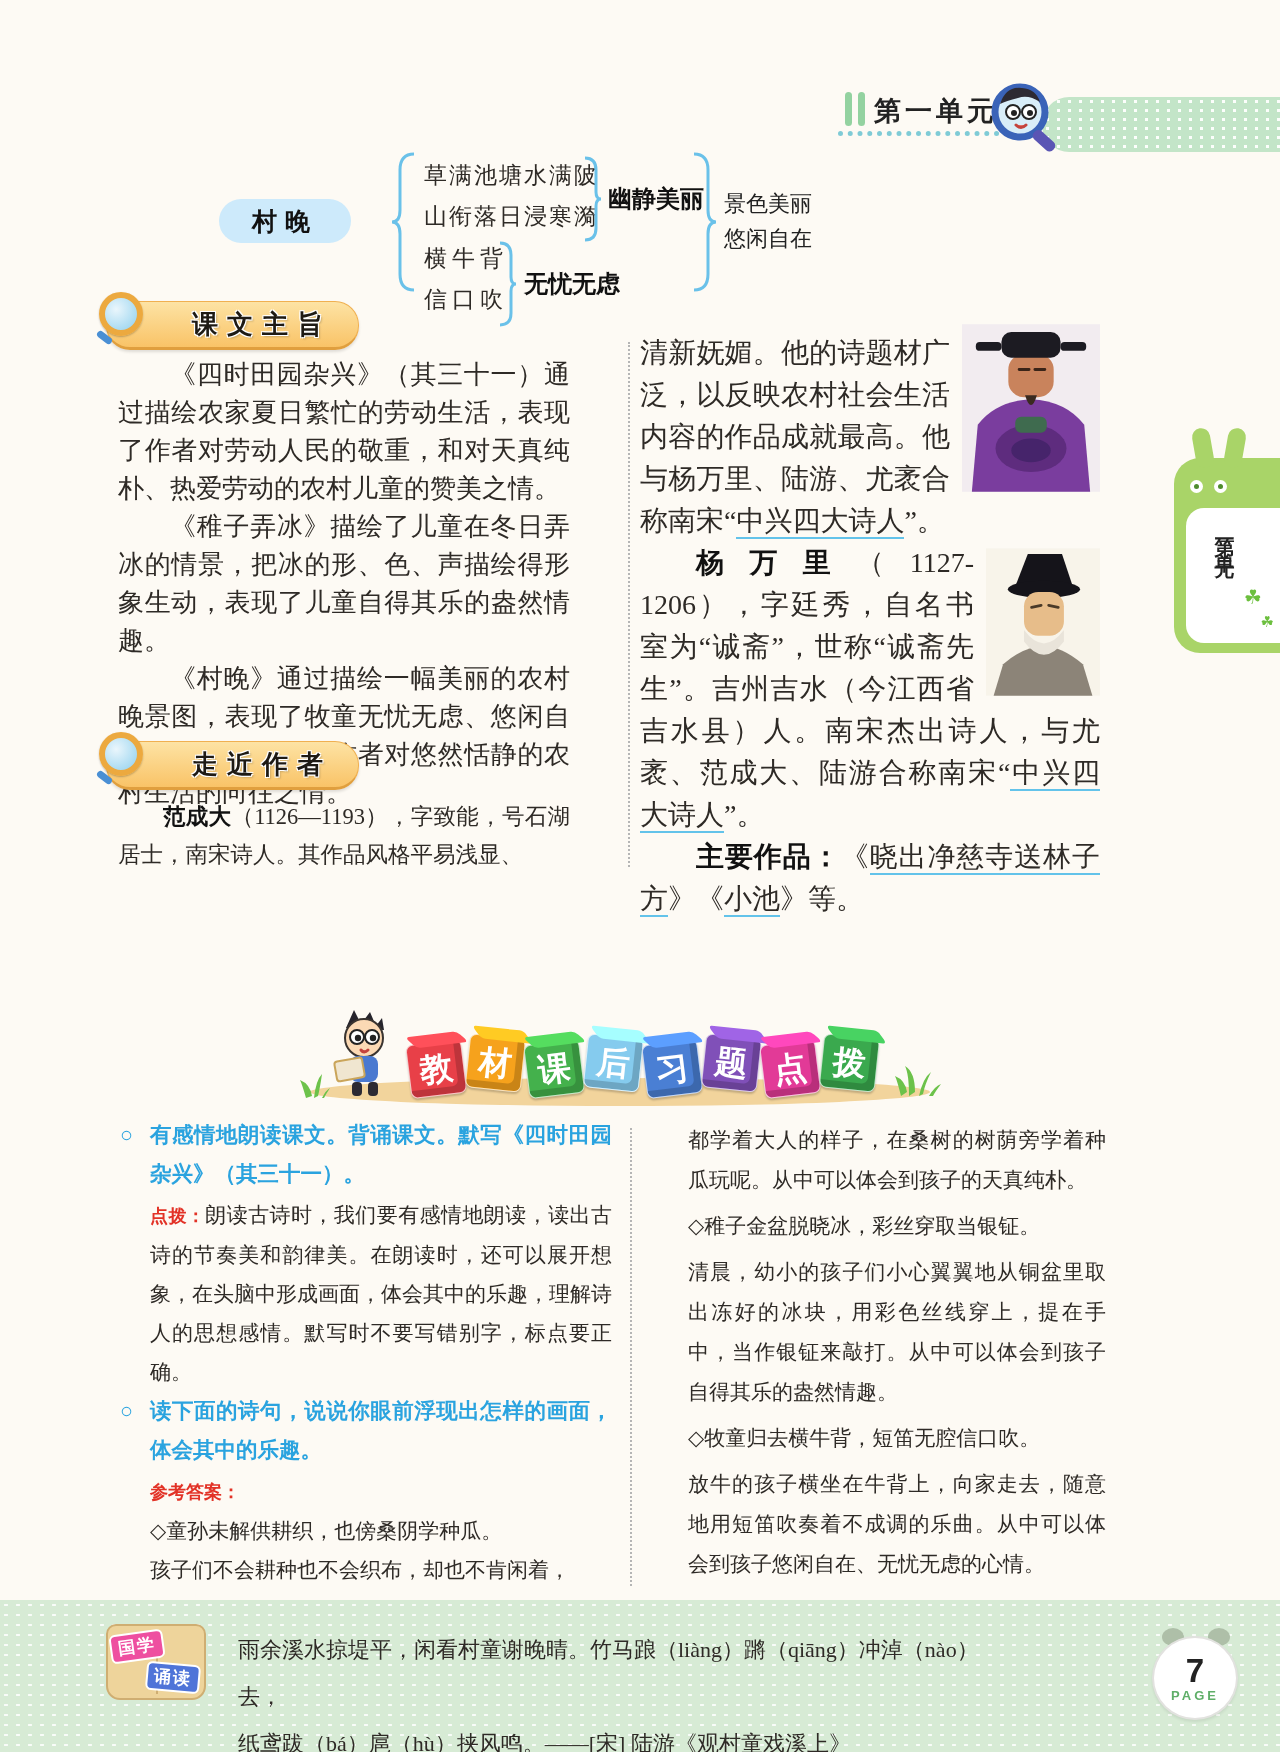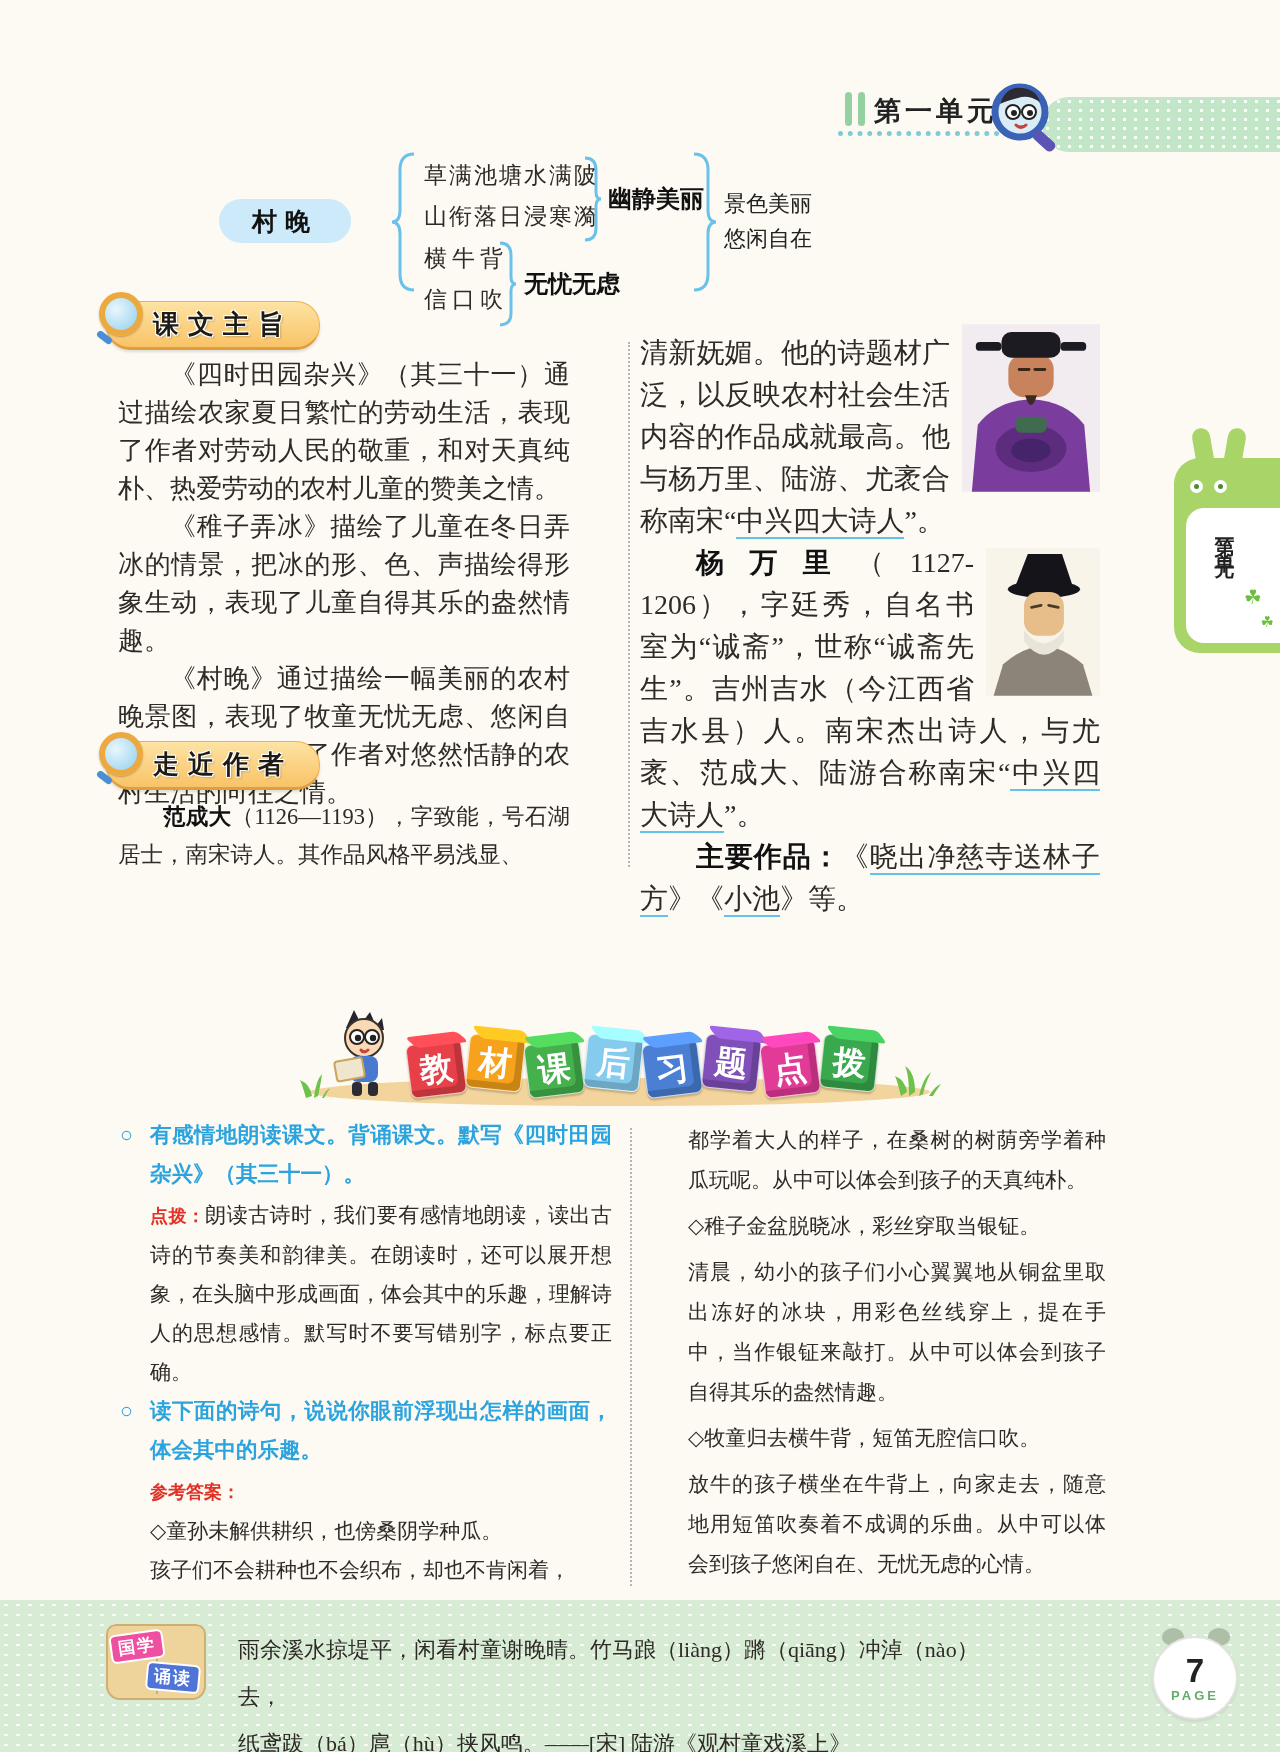--- a/index.html
+++ b/index.html
@@ -40,21 +40,21 @@
     display:flex; align-items:center; justify-content:center; font-weight:bold; font-size:25px; letter-spacing:8px; color:#111; }
   .mm-line { font-family:"Liberation Serif","DejaVu Serif",serif; font-size:23px; color:#2e2a26; letter-spacing:2px; white-space:nowrap; }
   .mm-label { font-weight:bold; font-size:24px; color:#111; white-space:nowrap; }
   .mm-concl { font-size:22px; color:#222; white-space:nowrap; }
 
   
   .sec-header { position:absolute; background:linear-gradient(180deg,#fde3a4,#f9c367);
     border:1px solid #f0b050; border-bottom:3px solid #e09f3e; border-radius:24px;
     padding:5px 26px 5px 46px; box-shadow:0 2px 3px rgba(0,0,0,.12); }
   .sec-title { font-weight:900; font-size:26px; letter-spacing:9px; color:#1e1a14;
-    text-shadow:-1px -1px 0 #fff,1px -1px 0 #fff,-1px 1px 0 #fff,1px 1px 0 #fff,2px 2px 2px rgba(0,0,0,.18); }
+    text-shadow:-1px -1px 0 #fff,1px -1px 0 #fff,-1px 1px 0 #fff,1px 1px 0 #fff,2px 2px 2px rgba(0,0,0,.18);margin-left:39px; }
   .mag { position:absolute; left:-8px; top:-10px; width:44px; height:44px; }
   .mag::before { content:""; position:absolute; inset:0; border-radius:50%; border:6px solid #eca93f;
     background:radial-gradient(circle at 35% 35%, #eaf6fc, #8fd0ee); box-shadow:0 1px 2px rgba(0,0,0,.25); }
   .mag::after { content:""; position:absolute; left:-3px; bottom:-5px; width:17px; height:7px; background:#4a8fd4; border-radius:4px; transform:rotate(38deg); }
 
   
   .top-left-col { left:118px; top:356px; width:452px; }
   .top-left-col p { font-size:26px; line-height:38px; text-align:justify; text-indent:2em; }
   .author-left  { left:118px; top:798px; width:452px; }
   .author-left p { font-size:22.5px; line-height:38px; text-align:justify; text-indent:2em; }

